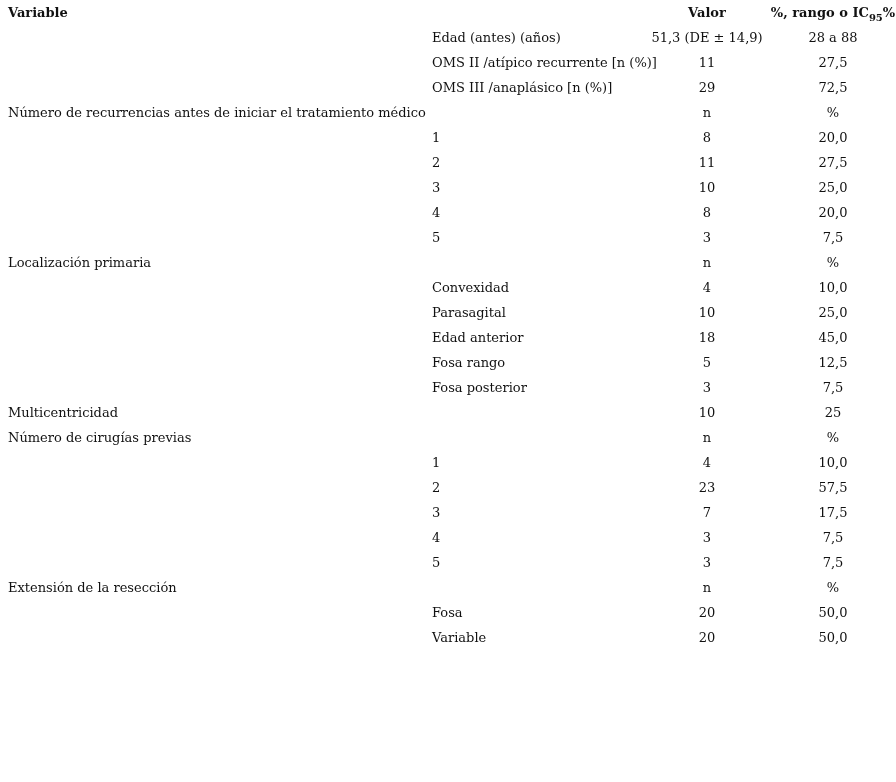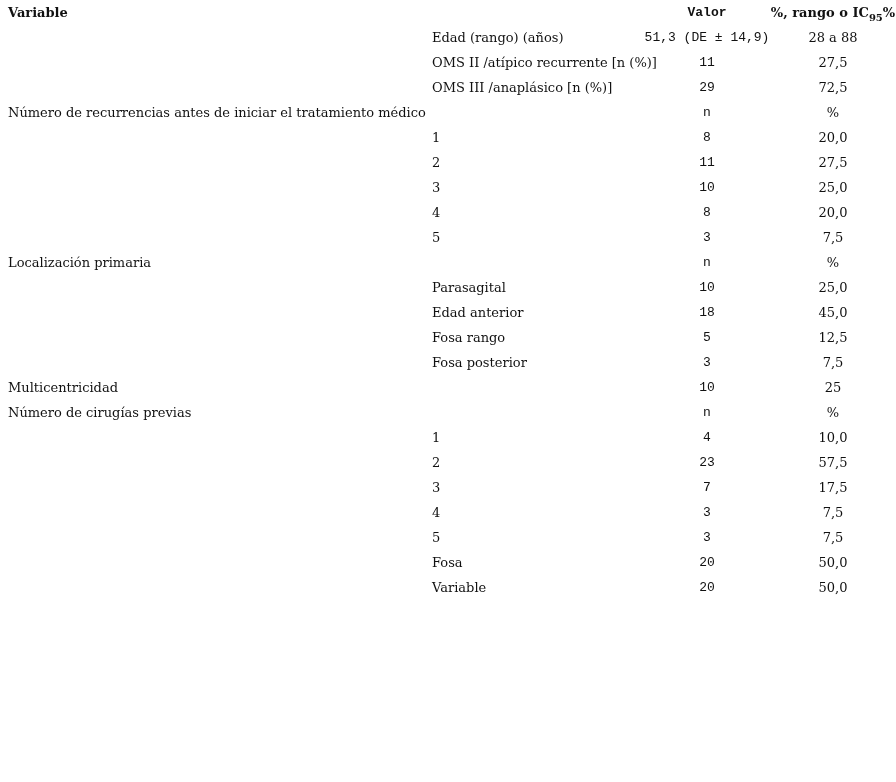--- a/index.html
+++ b/index.html
@@ -30,21 +30,21 @@
     line-height: 25px;
     white-space: nowrap;
     vertical-align: middle;
   }
   col.c1 { width: 424px; }
   col.c2 { width: 220px; }
   col.c3 { width: 126px; }
   col.c4 { width: 126px; }
   .col-var { padding-left: 8px !important; }
   .col-sub { padding-left: 8px !important; }
-  .col-val { text-align: center; font-family: Liberation Mono, monospace; }
+  .col-val { text-align: center; }
   .col-pct { text-align: center; margin-left: 12px; }
   thead th {
     font-weight: bold;
     height: 38px;
     line-height: 38px;
     text-align: left;
     font-size: 13px;
   }
   thead th.col-val, thead th.col-pct { text-align: center; }
   sub.subscript {
@@ -67,21 +67,21 @@
     <tr>
       <th class="col-var">Variable</th>
       <th class="col-sub"></th>
       <th class="col-val">Valor</th>
       <th class="col-pct"><span>%, rango o IC</span><sub class="subscript">95</sub><span>%</span></th>
     </tr>
   </thead>
   <tbody id="tbody">
       <tr>
         <td class="col-var"></td>
-        <td class="col-sub">Edad (rango) (años)</td>
+        <td class="col-sub">Edad (antes) (años)</td>
         <td class="col-val">51,3 (DE ± 14,9)</td>
         <td class="col-pct">28 a 88</td>
       </tr>
       <tr>
         <td class="col-var"></td>
         <td class="col-sub">OMS II /atípico recurrente [n (%)]</td>
         <td class="col-val">11</td>
         <td class="col-pct">27,5</td>
       </tr>
       <tr>
@@ -127,20 +127,26 @@
         <td class="col-pct">7,5</td>
       </tr>
       <tr>
         <td class="col-var">Localización primaria</td>
         <td class="col-sub"></td>
         <td class="col-val">n</td>
         <td class="col-pct">%</td>
       </tr>
       <tr>
         <td class="col-var"></td>
+        <td class="col-sub">Convexidad</td>
+        <td class="col-val">4</td>
+        <td class="col-pct">10,0</td>
+      </tr>
+      <tr>
+        <td class="col-var"></td>
         <td class="col-sub">Parasagital</td>
         <td class="col-val">10</td>
         <td class="col-pct">25,0</td>
       </tr>
       <tr>
         <td class="col-var"></td>
         <td class="col-sub">Edad anterior</td>
         <td class="col-val">18</td>
         <td class="col-pct">45,0</td>
       </tr>
@@ -190,20 +196,26 @@
         <td class="col-var"></td>
         <td class="col-sub">4</td>
         <td class="col-val">3</td>
         <td class="col-pct">7,5</td>
       </tr>
       <tr>
         <td class="col-var"></td>
         <td class="col-sub">5</td>
         <td class="col-val">3</td>
         <td class="col-pct">7,5</td>
+      </tr>
+      <tr>
+        <td class="col-var">Extensión de la resección</td>
+        <td class="col-sub"></td>
+        <td class="col-val">n</td>
+        <td class="col-pct">%</td>
       </tr>
       <tr>
         <td class="col-var"></td>
         <td class="col-sub">Fosa</td>
         <td class="col-val">20</td>
         <td class="col-pct">50,0</td>
       </tr>
       <tr>
         <td class="col-var"></td>
         <td class="col-sub">Variable</td>

